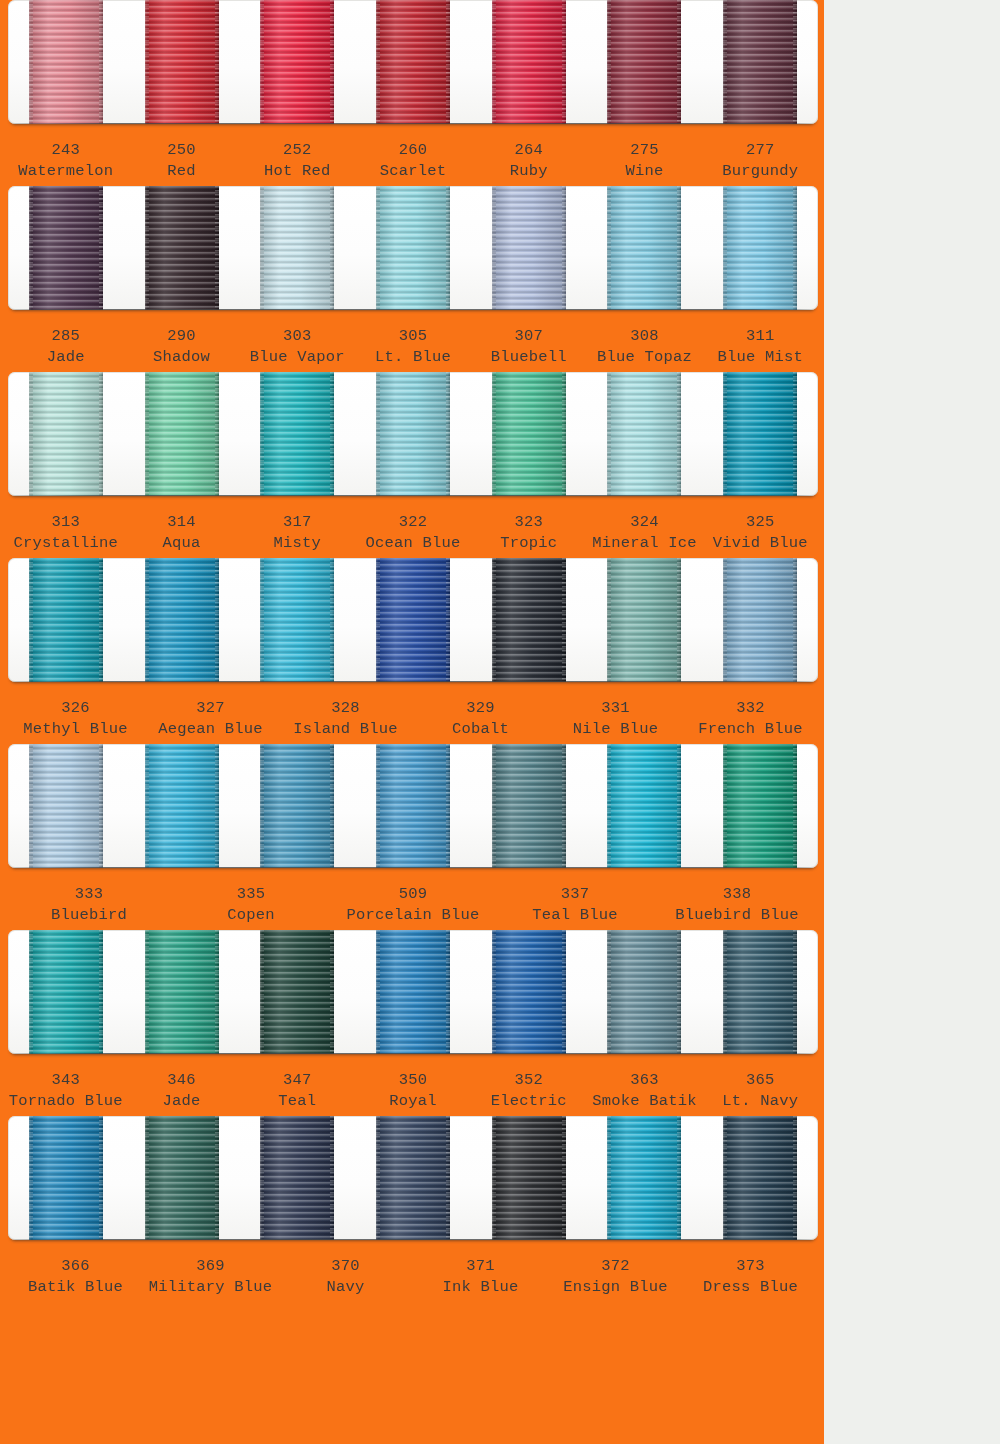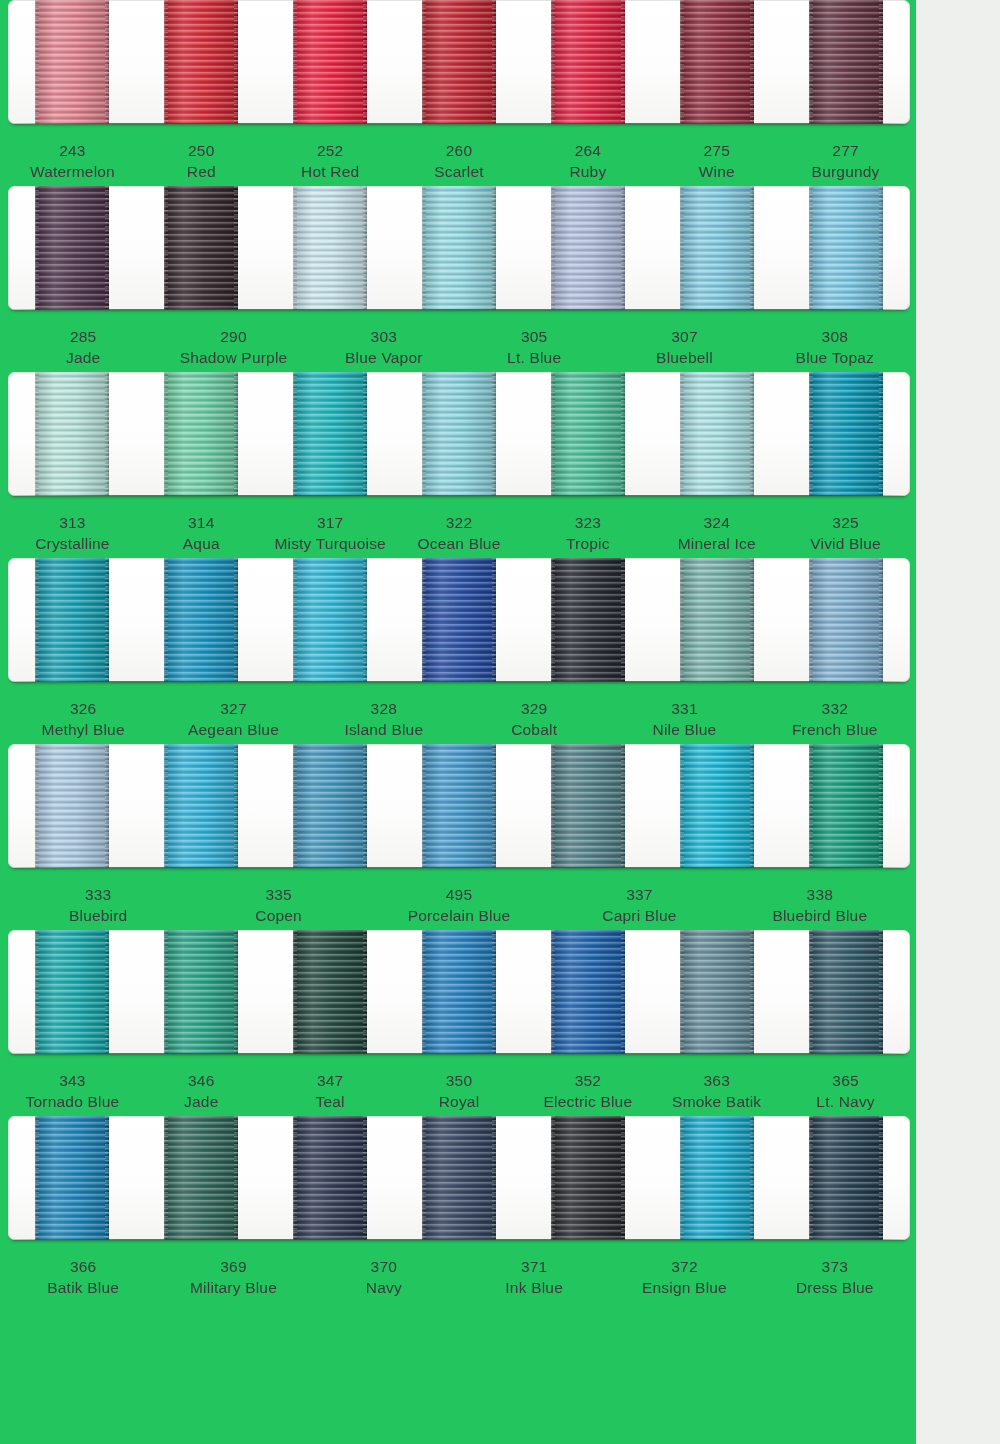--- a/index.html
+++ b/index.html
@@ -10,24 +10,25 @@
   body {
     width: 1000px;
     height: 1444px;
     background: #eef0ed;
     font-family: "Liberation Sans", sans-serif;
     overflow: hidden;
     position: relative;
   }
 
   .card {
-    width: 916px;
+    width: 824px;
     height: 1444px;
     position: relative;
-    background: #22c55e;
+    background: #f97316;
+    font-family: Liberation Mono, monospace;
   }
 
   
   .row {
     position: relative;
     width: 100%;
   }
 
   
   .strip {
@@ -256,20 +257,24 @@
             <span class="cname">Lt. Blue</span>
           </div>
           <div class="caption">
             <span class="code">307</span>
             <span class="cname">Bluebell</span>
           </div>
           <div class="caption">
             <span class="code">308</span>
             <span class="cname">Blue Topaz</span>
           </div>
+          <div class="caption">
+            <span class="code">311</span>
+            <span class="cname">Blue Mist</span>
+          </div>
         </div>
       </div>
       <div class="row">
         <div class="strip">
           <div class="cell">
             <div class="ribbon" style="background-color: rgb(181, 228, 219);">
               <div class="sheen"></div>
             </div>
           </div>
           <div class="cell">
@@ -440,26 +445,26 @@
         <div class="captions">
           <div class="caption">
             <span class="code">333</span>
             <span class="cname">Bluebird</span>
           </div>
           <div class="caption">
             <span class="code">335</span>
             <span class="cname">Copen</span>
           </div>
           <div class="caption">
-            <span class="code">495</span>
+            <span class="code">509</span>
             <span class="cname">Porcelain Blue</span>
           </div>
           <div class="caption">
             <span class="code">337</span>
-            <span class="cname">Capri Blue</span>
+            <span class="cname">Teal Blue</span>
           </div>
           <div class="caption">
             <span class="code">338</span>
             <span class="cname">Bluebird Blue</span>
           </div>
         </div>
       </div>
       <div class="row">
         <div class="strip">
           <div class="cell">

